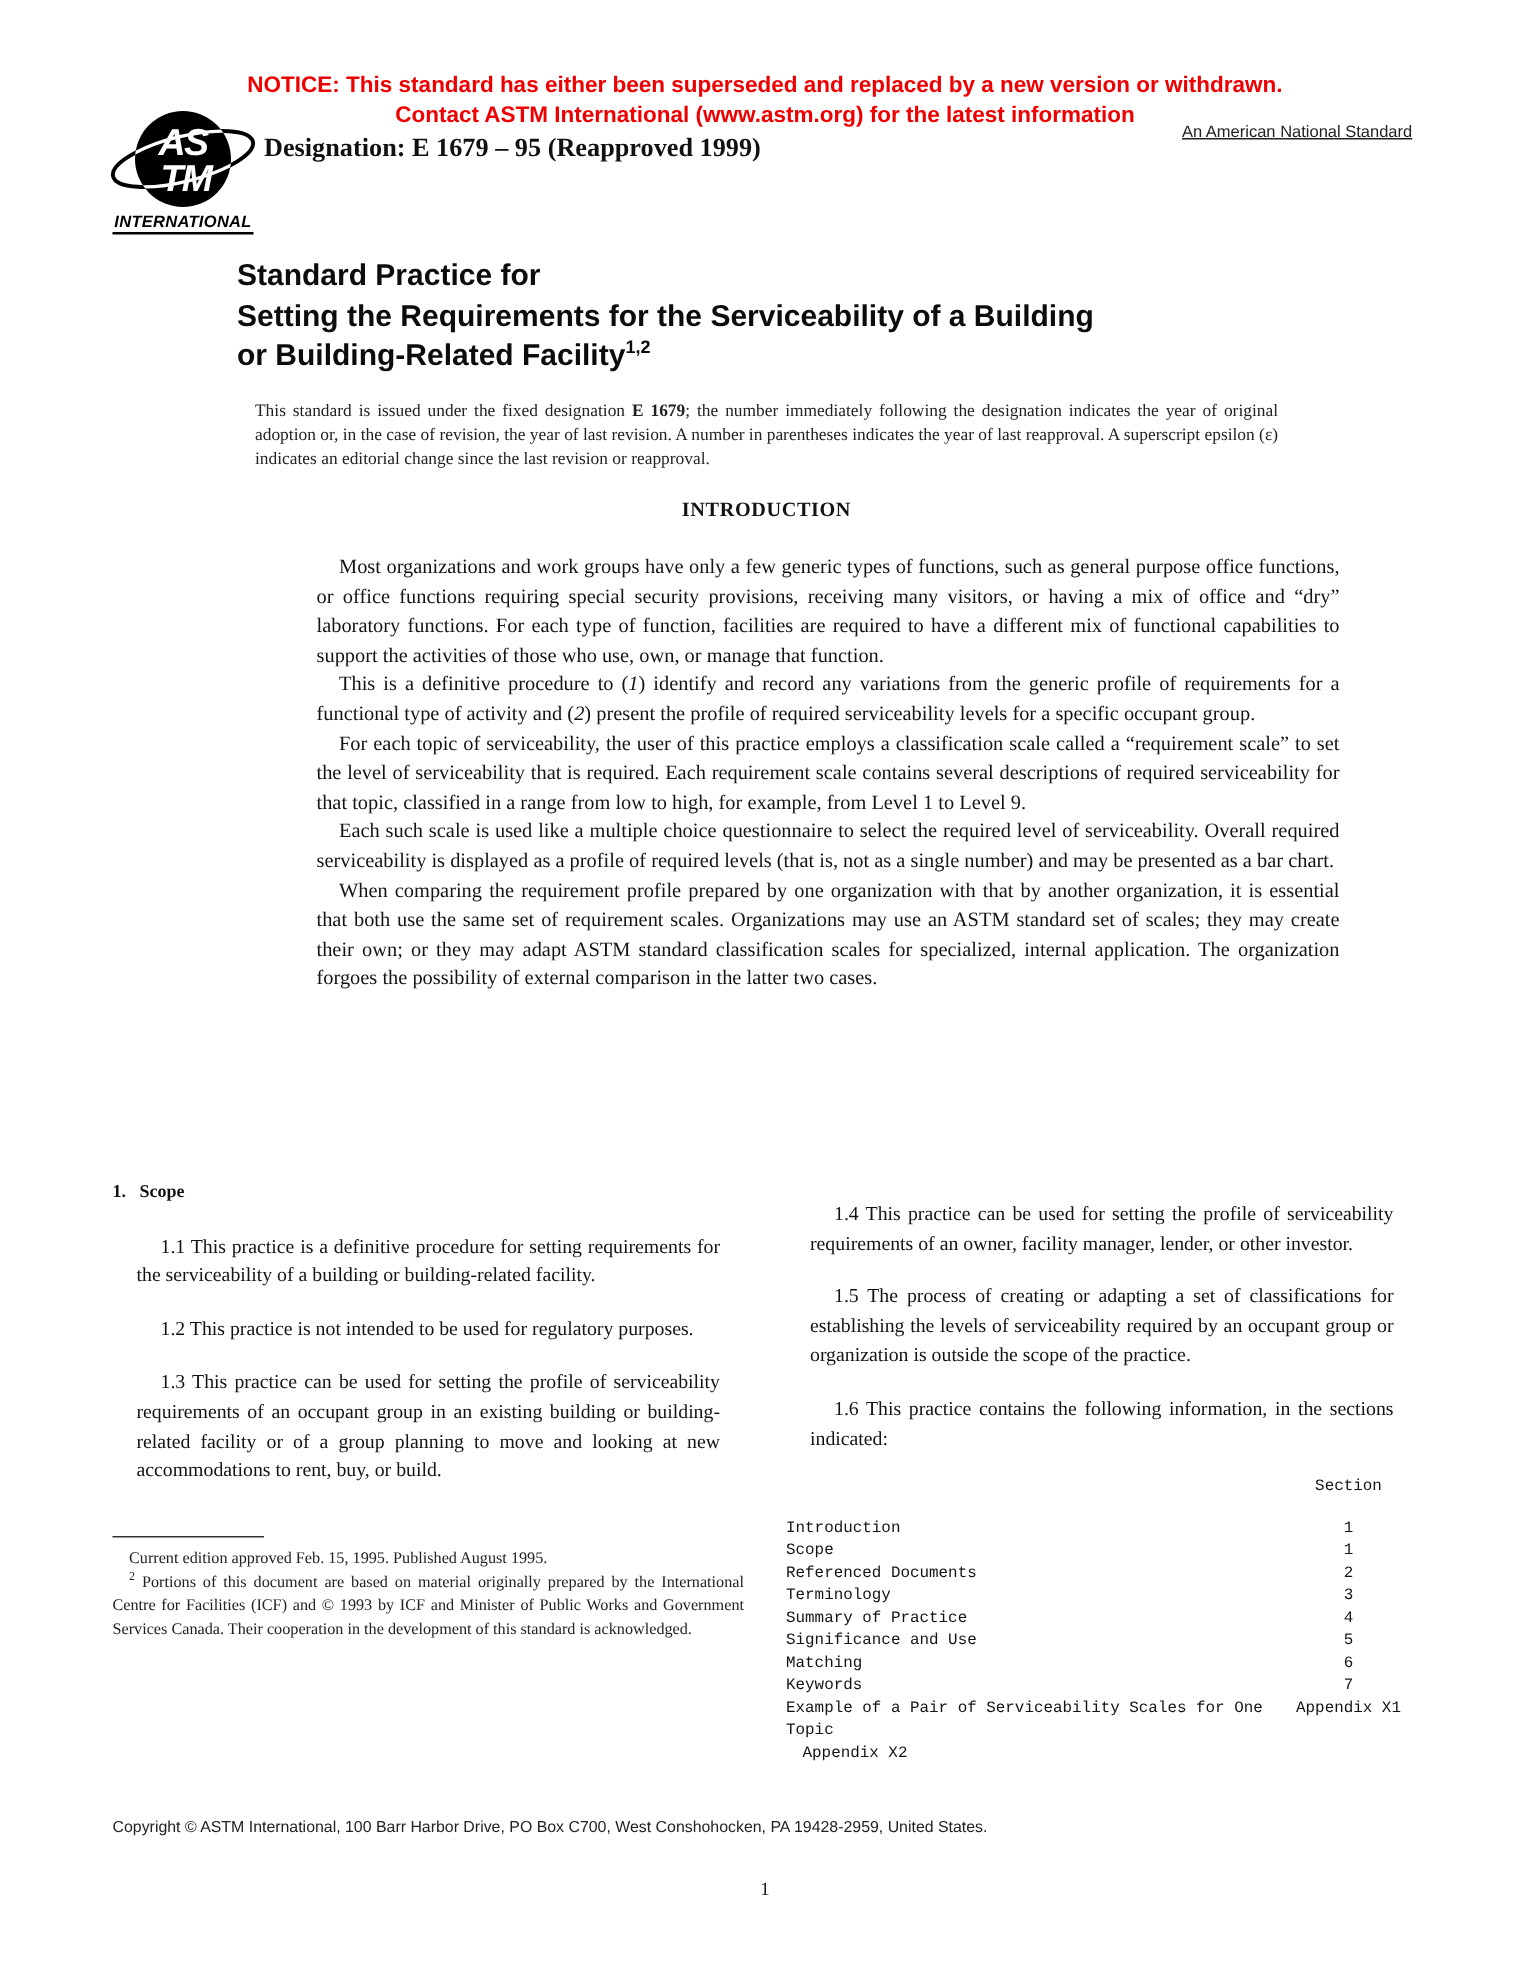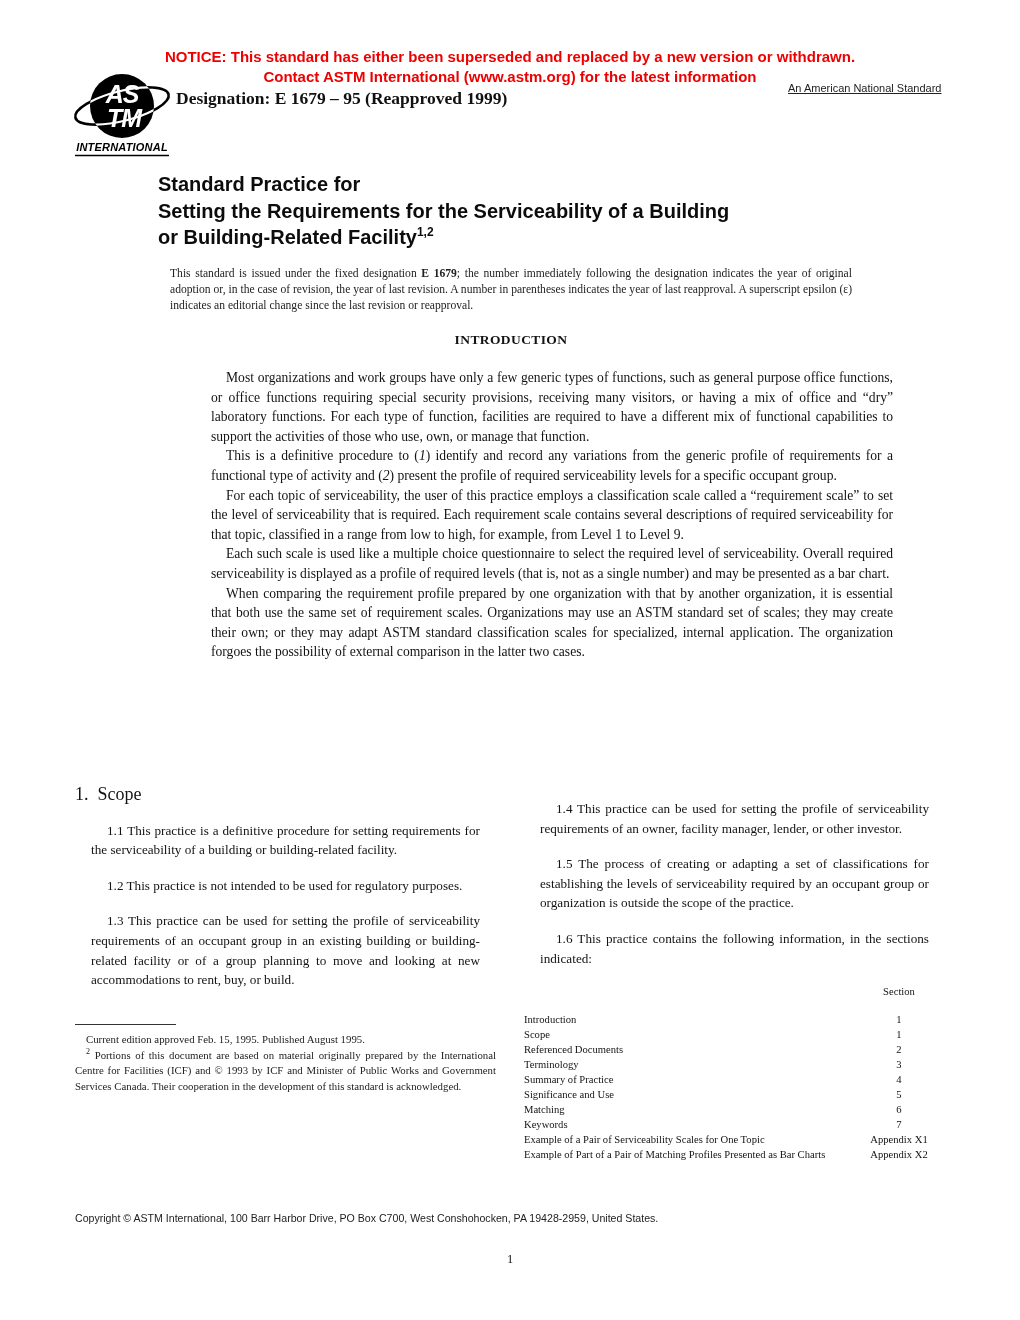--- a/index.html
+++ b/index.html
@@ -57,27 +57,27 @@
   .intro-body p{margin:0;text-indent:15px;}
   
   .col{
     position:absolute;top:783px;width:421px;
     font-size:13.2px;line-height:19.6px;text-align:justify;
   }
   .col-left{left:75px;}
   .col-right{left:524px;}
   .col p{margin:16px;text-indent:16px;}
   .scope-heading{
-    font-weight:normal;font-size:18px;margin:2px 0 7px 0;text-indent:0;
+    font-weight:bold;font-size:12px;margin:2px 0 7px 0;text-indent:0;
   }
   .scope-heading .num{margin-right:9px;}
   
   .sec-table{
     margin-top:3px;
-    font-family:Liberation Serif, serif;
+    font-family:Liberation Mono, monospace;
     font-size:10.6px;line-height:15px;text-align:left;
   }
   .sec-row{display:flex;align-items:flex-start;}
   .sec-label{flex:1;padding-right:6px;}
   .sec-val{width:92px;text-align:center;flex:none;}
   .sec-head{margin-bottom:13px;}
   
   .footnotes{
     position:absolute;left:75px;top:1024px;width:421px;
     font-size:10.8px;line-height:15.6px;text-align:justify;color:#222;
@@ -197,21 +197,20 @@
       </div>
       <div class="sec-row">
         <div class="sec-label">Keywords</div>
         <div class="sec-val">7</div>
       </div>
       <div class="sec-row">
         <div class="sec-label">Example of a Pair of Serviceability Scales for One Topic</div>
         <div class="sec-val">Appendix X1</div>
       </div>
       <div class="sec-row">
-        <div class="sec-label">Example of Part of a Pair of Matching Profiles Presented as Bar Charts</div>
         <div class="sec-val">Appendix X2</div>
       </div>
     </div>
   </div>
 
   <div class="footnotes">
     <div class="fn-rule"></div>
     <p>Current edition approved Feb. 15, 1995. Published August 1995.</p>
     <p><sup>2</sup> <span>Portions of this document are based on material originally prepared by the International Centre for Facilities (ICF) and © 1993 by ICF and Minister of Public Works and Government Services Canada. Their cooperation in the development of this standard is acknowledged.</span></p>
   </div>

